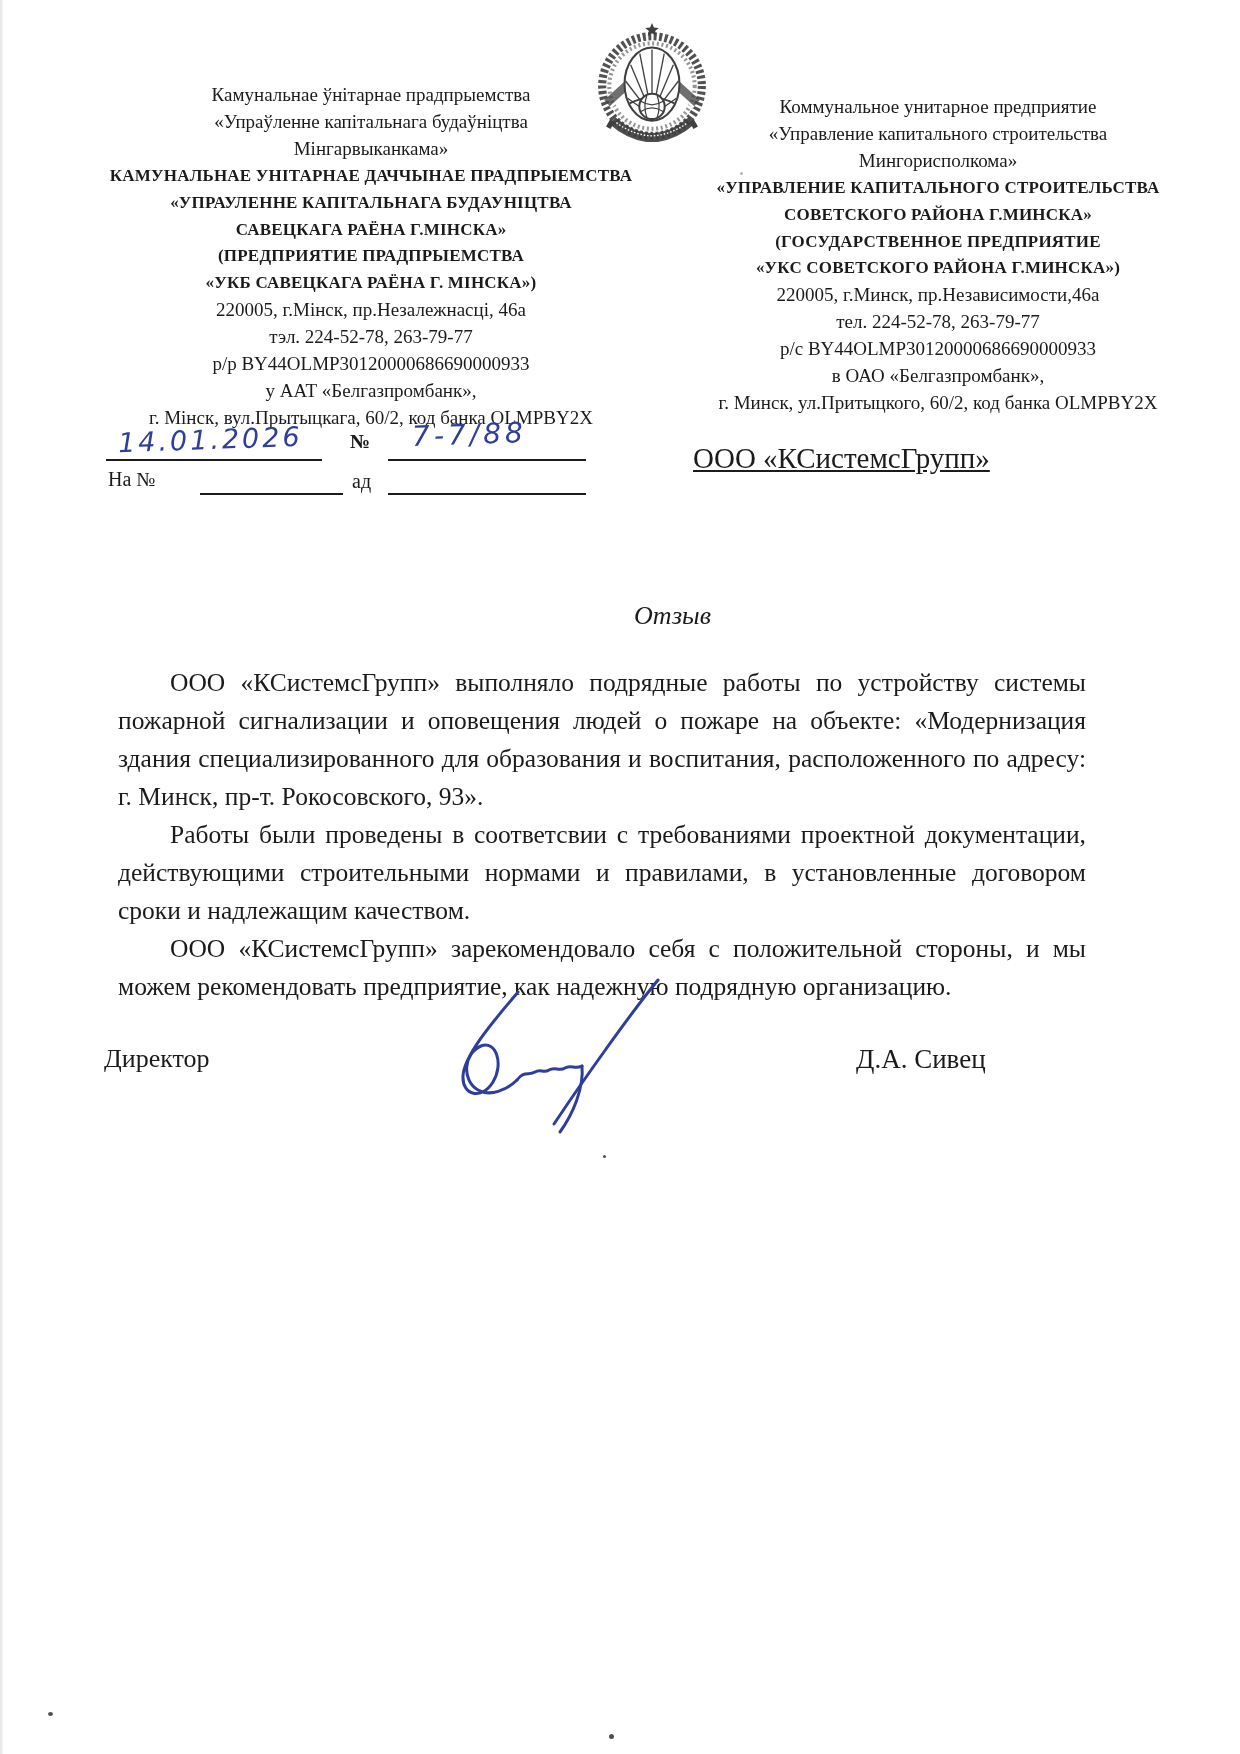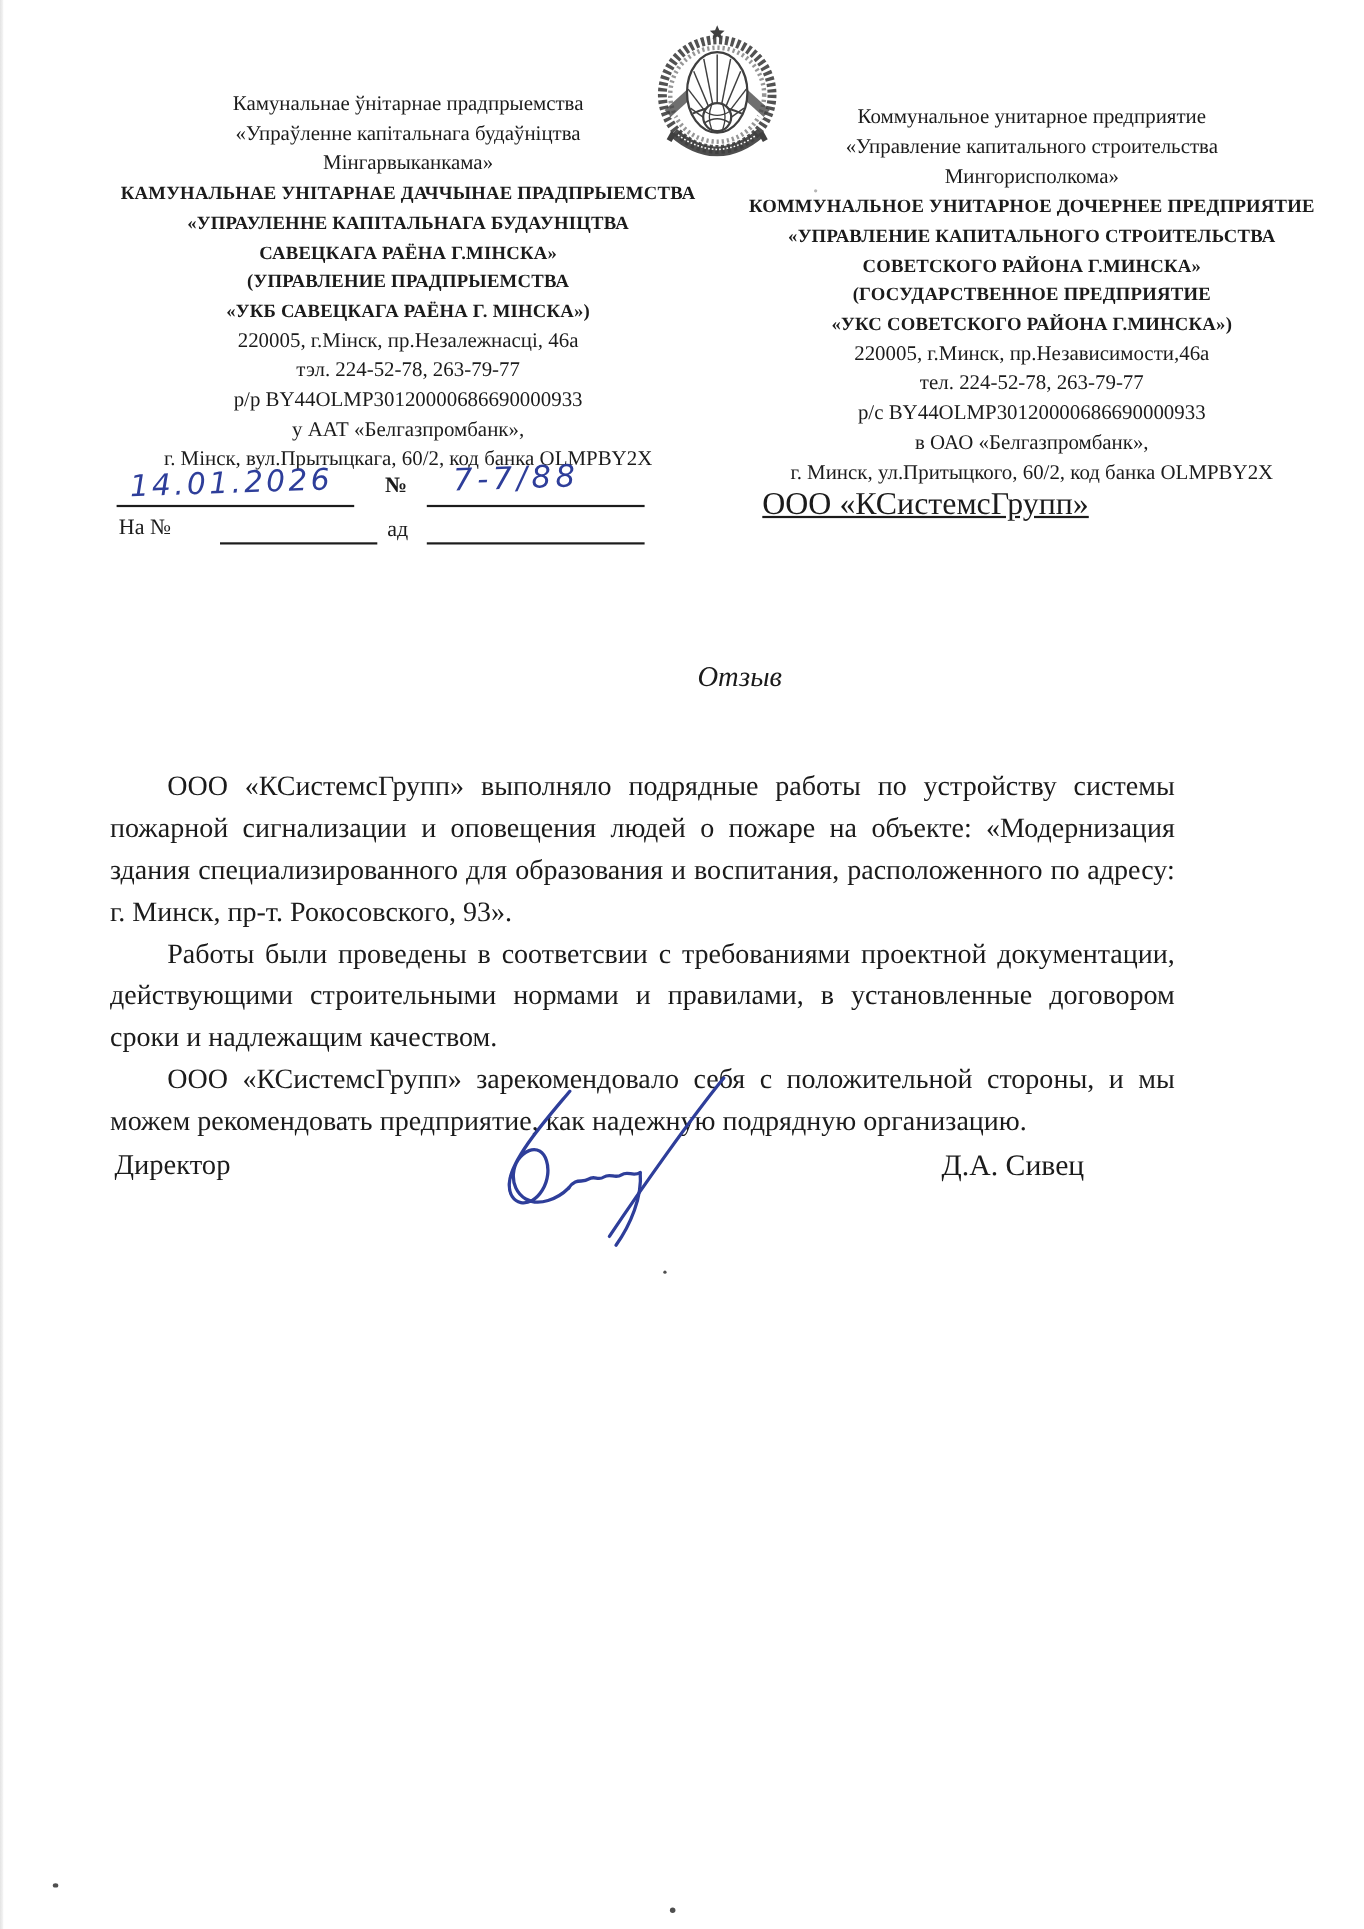--- a/index.html
+++ b/index.html
@@ -39,22 +39,22 @@
   .hand-num{left:412px;top:418px;font-size:28px;letter-spacing:4px;}
   .no-sign{left:350px;top:430px;font-weight:bold;}
   .na-label{left:108px;top:468px;}
   .ad-label{left:352px;top:470px;}
   
   .addressee{position:absolute;left:693px;top:442px;font-size:29px;white-space:nowrap;text-decoration:underline;}
   
   .doc-title{position:absolute;left:0;top:601px;width:1240px;text-align:center;
     font-size:26px;font-style:italic;}
   .doc-title span{margin-left:105px;}
-  .body-text{position:absolute;left:100px;top:664px;width:968px;
-    font-size:25.5px;line-height:38px;text-align:justify;margin-top:32px;}
+  .body-text{position:absolute;left:118px;top:664px;width:968px;
+    font-size:25.5px;line-height:38px;text-align:justify;}
   .body-text p{margin:0;text-indent:52px;}
   
   .sig-role{position:absolute;left:104px;top:1044px;font-size:26px;}
   .sig-name{position:absolute;left:856px;top:1044px;font-size:27px;}
   .signature{position:absolute;left:432px;top:972px;width:248px;height:168px;}
   
   .speck{position:absolute;background:#4f4f4f;border-radius:50%;}
   .sp1{left:603px;top:1155px;width:3px;height:3px;}
   .sp2{left:48px;top:1712px;width:5px;height:4px;}
   .sp3{left:609px;top:1734px;width:5px;height:5px;}
@@ -104,34 +104,33 @@
     </g>
   </svg>
 
   <div class="lh-col lh-left">
     <span class="ln">Камунальнае ўнітарнае прадпрыемства</span>
     <span class="ln">«Упраўленне капітальнага будаўніцтва</span>
     <span class="ln">Мінгарвыканкама»</span>
     <span class="ln bh">КАМУНАЛЬНАЕ УНІТАРНАЕ ДАЧЧЫНАЕ ПРАДПРЫЕМСТВА</span>
     <span class="ln bh">«УПРАУЛЕННЕ КАПІТАЛЬНАГА БУДАУНІЦТВА</span>
     <span class="ln bh">САВЕЦКАГА РАЁНА Г.МІНСКА»</span>
-    <span class="ln bh">(УПРАВЛЕНИЕ ПРАДПРЫЕМСТВА</span>
+    <span class="ln bh">(ПРЕДПРИЯТИЕ ПРАДПРЫЕМСТВА</span>
     <span class="ln bh">«УКБ САВЕЦКАГА РАЁНА Г. МІНСКА»)</span>
     <span class="ln">220005, г.Мінск, пр.Незалежнасці, 46а</span>
     <span class="ln">тэл. 224-52-78, 263-79-77</span>
     <span class="ln">р/р BY44OLMP30120000686690000933</span>
     <span class="ln">у ААТ «Белгазпромбанк»,</span>
     <span class="ln">г. Мінск, вул.Прытыцкага, 60/2, код банка OLMPBY2X</span>
   </div>
 
   <div class="lh-col lh-right">
     <span class="ln">Коммунальное унитарное предприятие</span>
     <span class="ln">«Управление капитального строительства</span>
     <span class="ln">Мингорисполкома»</span>
-    <span class="ln bh">КОММУНАЛЬНОЕ УНИТАРНОЕ ДОЧЕРНЕЕ ПРЕДПРИЯТИЕ</span>
     <span class="ln bh">«УПРАВЛЕНИЕ КАПИТАЛЬНОГО СТРОИТЕЛЬСТВА</span>
     <span class="ln bh">СОВЕТСКОГО РАЙОНА Г.МИНСКА»</span>
     <span class="ln bh">(ГОСУДАРСТВЕННОЕ ПРЕДПРИЯТИЕ</span>
     <span class="ln bh">«УКС СОВЕТСКОГО РАЙОНА Г.МИНСКА»)</span>
     <span class="ln">220005, г.Минск, пр.Независимости,46а</span>
     <span class="ln">тел. 224-52-78, 263-79-77</span>
     <span class="ln">р/с BY44OLMP30120000686690000933</span>
     <span class="ln">в ОАО «Белгазпромбанк»,</span>
     <span class="ln">г. Минск, ул.Притыцкого, 60/2, код банка OLMPBY2X</span>
   </div>

